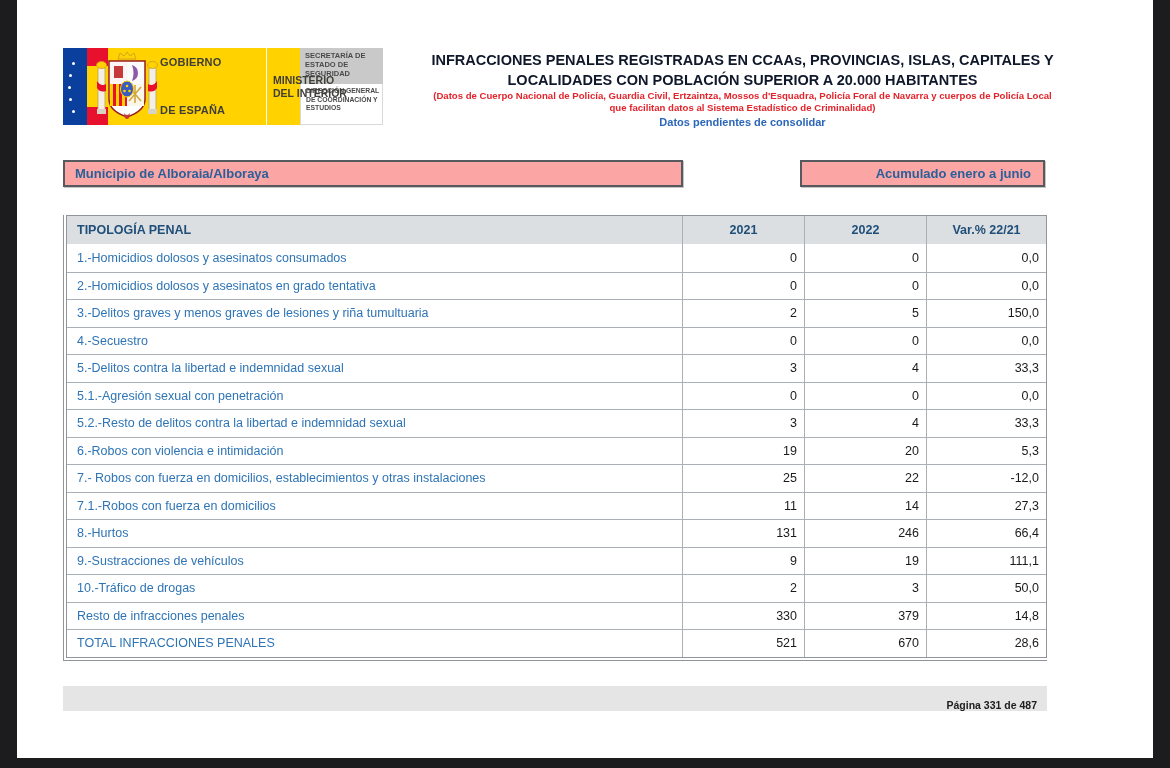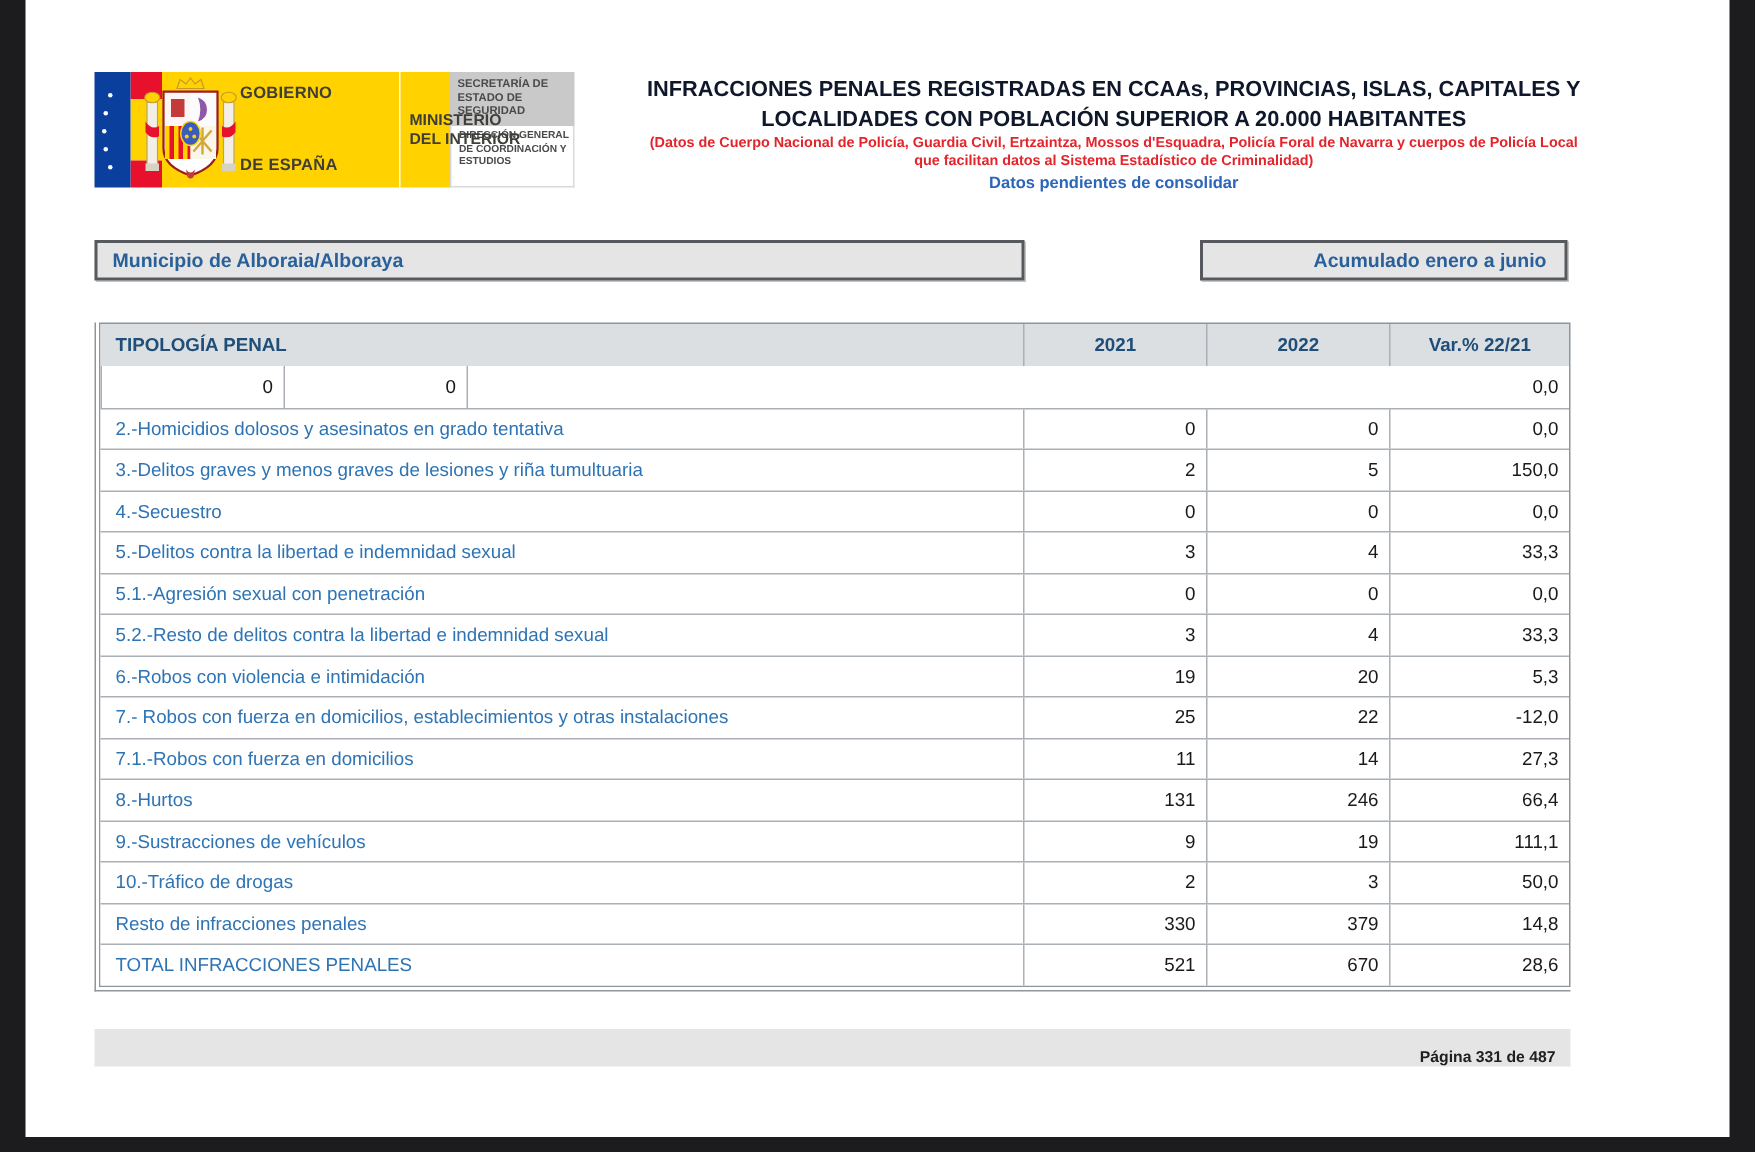--- a/index.html
+++ b/index.html
@@ -27,21 +27,21 @@
   .logo-sec { background:#c9c9c9; height:47%; padding:3px 0 0 5px; color:#4a4a4a; font-weight:bold; font-size:7.5px; line-height:9px; }
   .logo-dir { background:#ffffff; flex:1; padding:3px 0 0 5px; color:#4a4a4a; font-weight:bold; font-size:6.8px; line-height:8.5px; border:1px solid #d9d9d9; border-top:none; }
 
   
   .title-block { position:absolute; left:425px; top:50px; width:635px; text-align:center; }
   .main-title { color:#0f172a; font-weight:bold; font-size:14.5px; line-height:20px; }
   .source-note { margin-top:0; color:#e3242b; font-weight:bold; font-size:9.6px; line-height:12px; }
   .status-note { margin-top:2px; color:#2b66b8; font-weight:bold; font-size:11px; }
 
   
-  .fbox { position:absolute; top:160px; height:27px; background:#e5e5e5; border:2px solid #565a5e; box-shadow:1px 1px 0 #c4c4c4; display:flex; align-items:center; color:#2a6099; font-weight:bold; font-size:13px; }
+  .fbox { position:absolute; top:160px; height:27px; background:#fca5a5; border:2px solid #565a5e; box-shadow:1px 1px 0 #c4c4c4; display:flex; align-items:center; color:#2a6099; font-weight:bold; font-size:13px; }
   .fbox.muni { left:63px; width:620px; padding-left:10px; }
   .fbox.period { left:800px; width:245px; justify-content:flex-end; padding-right:12px; }
 
   
   .table-outer { position:absolute; left:63px; top:215px; width:984px; border-left:1.5px solid #8f959a; border-bottom:1.5px solid #8f959a; padding:0 0 2px 2px; background:#ffffff; }
   .table-inner { border:1px solid #8f959a; width:100%; }
   .trow { display:flex; width:100%; height:27.5px; border-top:1px solid #aab0b5; background:#ffffff; }
   .trow:first-child { border-top:none; }
   .trow.head { height:28px; background:#dbdfe2; }
   .c-label { flex:0 0 615px; display:flex; align-items:center; padding-left:10px; color:#2e74b5; font-size:12.5px; overflow:hidden; white-space:nowrap; }
@@ -139,20 +139,21 @@
   <div class="table-outer">
     <div class="table-inner">
       <div class="trow head">
         <div class="c-label">TIPOLOGÍA PENAL</div>
         <div class="c-num">2021</div>
         <div class="c-num">2022</div>
         <div class="c-num last">Var.% 22/21</div>
       </div>
       <div id="table-body">
           <div class="trow">
+            <div class="c-label">1.-Homicidios dolosos y asesinatos consumados</div>
             <div class="c-num">0</div>
             <div class="c-num">0</div>
             <div class="c-num last">0,0</div>
           </div>
           <div class="trow">
             <div class="c-label">2.-Homicidios dolosos y asesinatos en grado tentativa</div>
             <div class="c-num">0</div>
             <div class="c-num">0</div>
             <div class="c-num last">0,0</div>
           </div>

